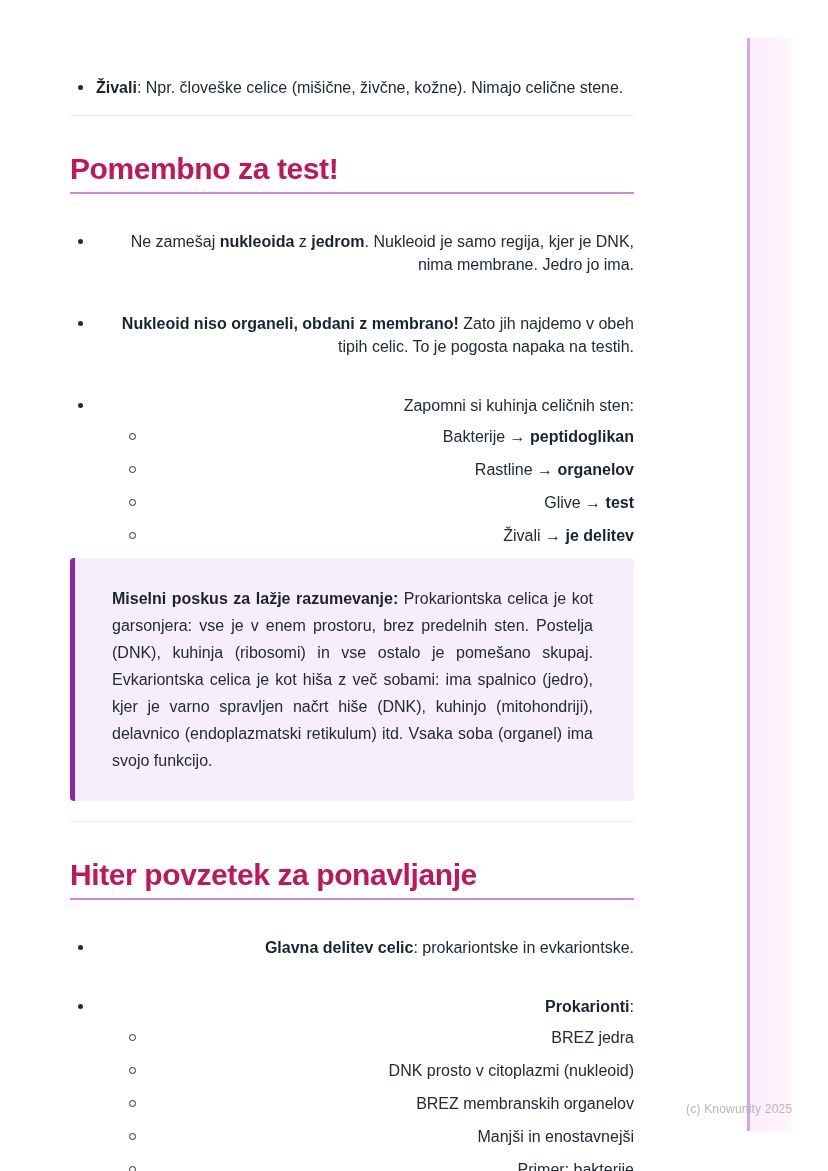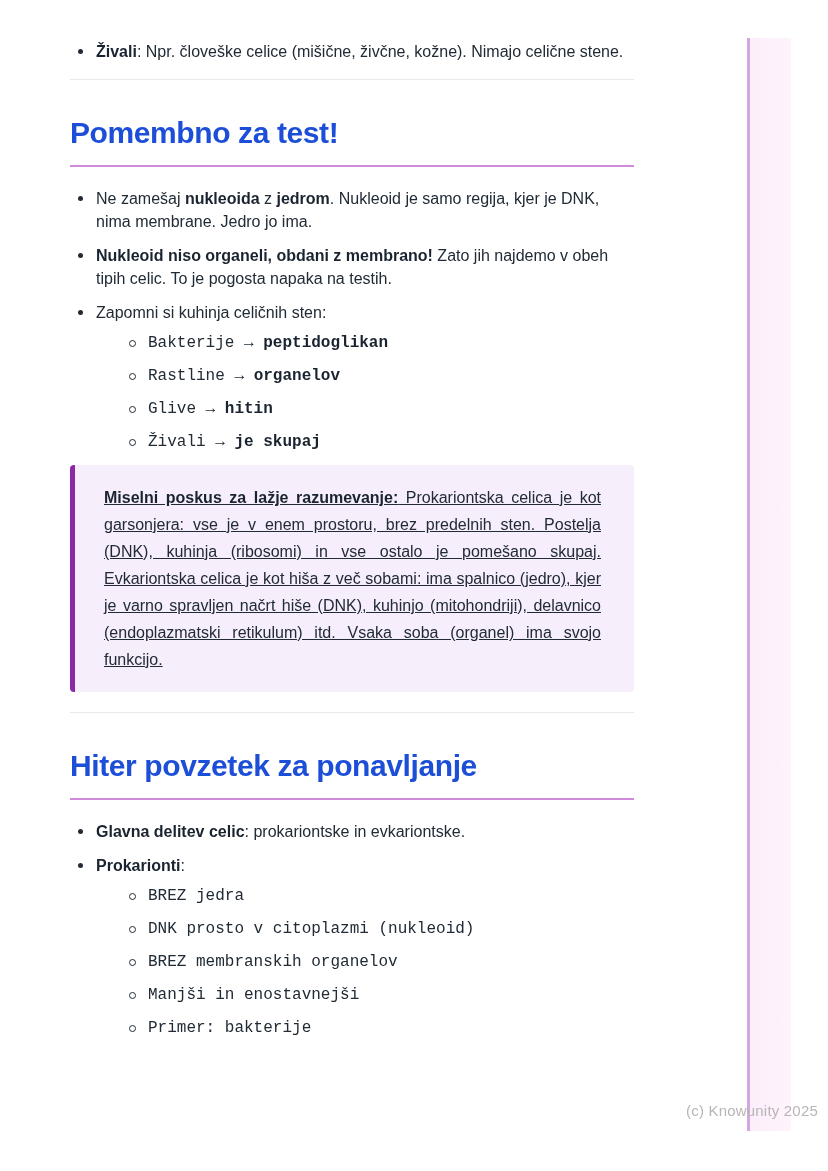--- a/index.html
+++ b/index.html
@@ -7,57 +7,57 @@
     width:828px;height:1171px;position:relative;overflow:hidden;
     background:#ffffff;
     font-family:"Liberation Sans","DejaVu Sans",sans-serif;
     color:#212b36;
     -webkit-font-smoothing:antialiased;
   }
   .content{position:absolute;left:70px;top:40px;width:564px;}
   ul.list{list-style:none;margin:0;padding:0;}
   ul.list > li{
     position:relative;padding-left:26px;margin-bottom:11px;
-    font-size:16px;line-height:23px;
+    font-size:16px;line-height:23px;margin-top:36px;
   }
   ul.list > li::before{
     content:"";position:absolute;left:8px;top:9px;width:5px;height:5px;
     border-radius:50%;background:#212b36;
   }
-  ul.sublist{list-style:none;margin:8px 0 0 0;padding:0 0 0 28px;font-family:Liberation Mono, monospace;}
+  ul.sublist{list-style:none;margin:8px 0 0 0;padding:0 0 0 28px;}
   ul.sublist > li{
     position:relative;padding-left:24px;margin-bottom:10px;
     font-size:16px;line-height:23px;
   }
   ul.sublist > li::before{
     content:"";position:absolute;left:5px;top:8px;width:5px;height:5px;
     border-radius:50%;background:transparent;border:1.5px solid #212b36;
   }
   b{font-weight:700;color:#1a2430;}
   hr.divider{border:0;border-top:1px solid #e9e9e9;margin:16px 0 0 0;}
   hr.divider-lg{margin-top:20px;}
   h1.section-title{
     margin:37px 0 0 0;font-size:30px;line-height:32px;font-weight:700;
-    letter-spacing:-0.4px;color:#1d4ed8;
-    padding-bottom:16px;border-bottom:2px solid #cf8ad8;
+    letter-spacing:-0.4px;color:#be185d;
+    padding-bottom:7px;border-bottom:2px solid #cf8ad8;
   }
-  section ul.list{margin-top:20px;}
+  section ul.list{margin-top:20px;text-align:right;}
   .callout{
     margin-top:4px;background:#f6eefa;border-left:5px solid #8e27a6;
     border-radius:4px;padding:19px 33px 19px 29px;
   }
-  .callout p{margin:0;font-size:16px;line-height:27px;text-align:justify;text-decoration:underline;}
+  .callout p{margin:8px;font-size:16px;line-height:27px;text-align:justify;}
   .side-strip{
     position:absolute;left:747px;top:38px;width:41px;height:1093px;
     background:linear-gradient(to right,#fceefb,#fdf4fc);
     border-left:3px solid #d5a6e2;z-index:1;
   }
   .watermark{
     position:absolute;left:686px;top:1102px;z-index:2;
-    font-size:15px;letter-spacing:0.2px;color:#b9b5b7;
+    font-size:12px;letter-spacing:0.2px;color:#b9b5b7;
   }
 </style>
 </head>
 <body>
 
 <main>
   <div class="content">
 
     <ul class="list">
         <li><span><b>Živali</b>: Npr. človeške celice (mišične, živčne, kožne). Nimajo celične stene.</span></li>
@@ -66,22 +66,22 @@
     <hr class="divider">
 
     <section>
       <h1 class="section-title">Pomembno za test!</h1>
       <ul class="list">
           <li><span>Ne zamešaj <b>nukleoida</b> z <b>jedrom</b>. Nukleoid je samo regija, kjer je DNK, nima membrane. Jedro jo ima.</span></li>
           <li><span><b>Nukleoid niso organeli, obdani z membrano!</b> Zato jih najdemo v obeh tipih celic. To je pogosta napaka na testih.</span></li>
           <li><span>Zapomni si kuhinja celičnih sten:</span><ul class="sublist">
               <li>Bakterije → <b>peptidoglikan</b></li>
               <li>Rastline → <b>organelov</b></li>
-              <li>Glive → <b>hitin</b></li>
-              <li>Živali → <b>je skupaj</b></li>
+              <li>Glive → <b>test</b></li>
+              <li>Živali → <b>je delitev</b></li>
             </ul></li>
         </ul>
       <aside class="callout">
         <p><b>Miselni poskus za lažje razumevanje:</b> Prokariontska celica je kot garsonjera: vse je v enem prostoru, brez predelnih sten. Postelja (DNK), kuhinja (ribosomi) in vse ostalo je pomešano skupaj. Evkariontska celica je kot hiša z več sobami: ima spalnico (jedro), kjer je varno spravljen načrt hiše (DNK), kuhinjo (mitohondriji), delavnico (endoplazmatski retikulum) itd. Vsaka soba (organel) ima svojo funkcijo.</p>
       </aside>
     </section>
 
     <hr class="divider divider-lg">
 
     <section>

